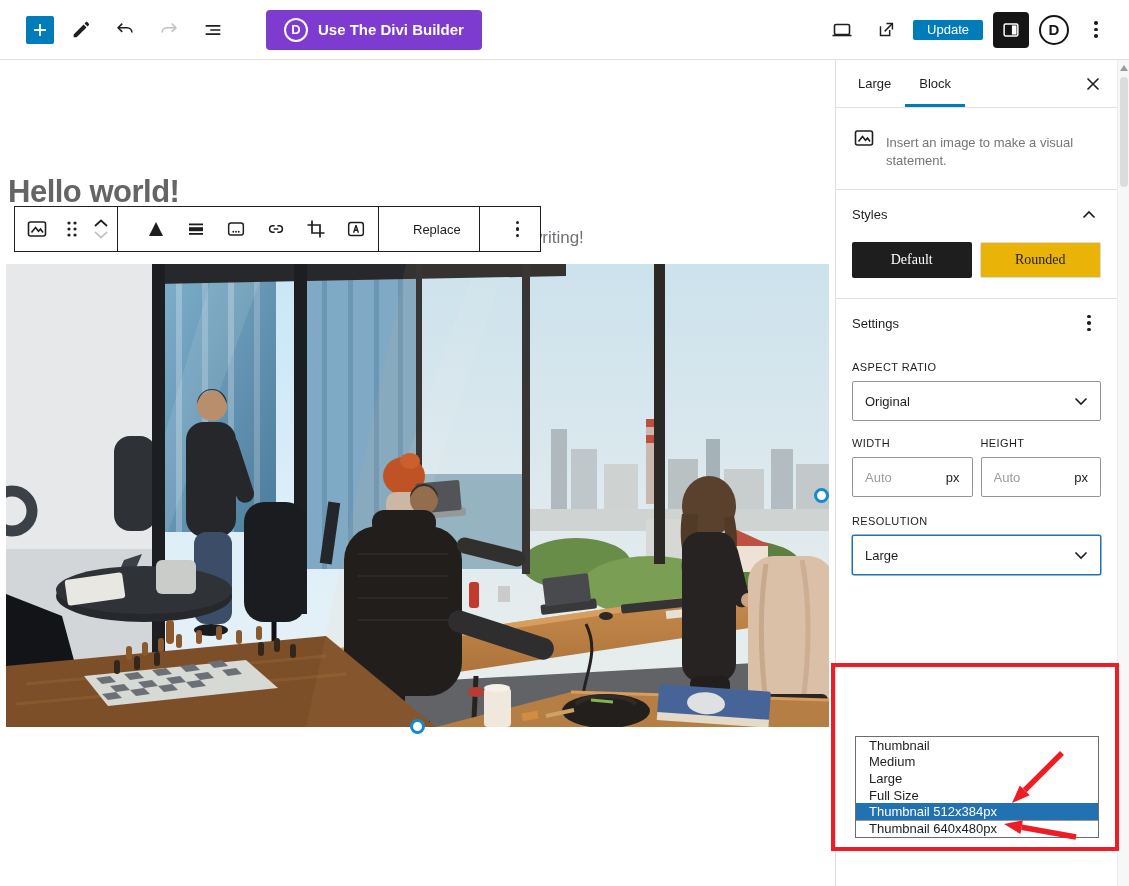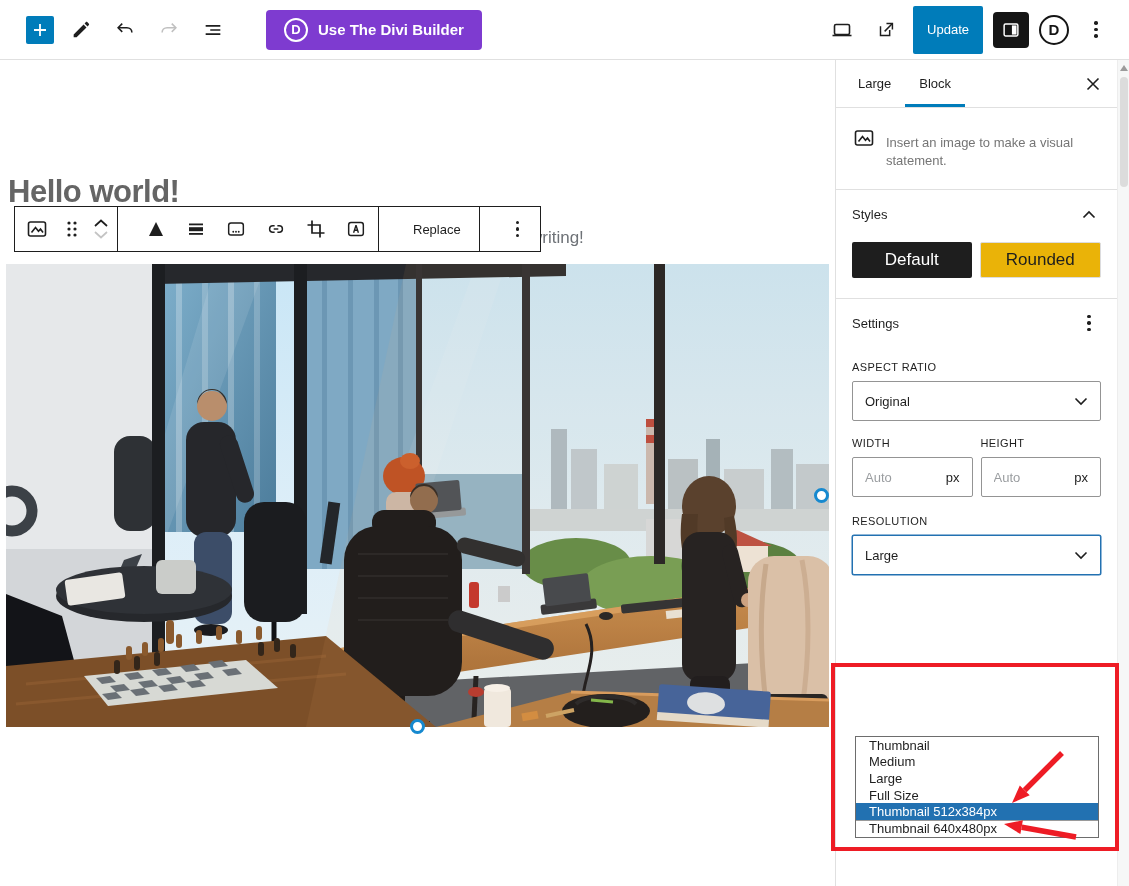--- a/index.html
+++ b/index.html
@@ -17,21 +17,21 @@
     justify-content:space-between;padding:0 16px 0 26px;z-index:30;}
   .tb-left,.tb-right{display:flex;align-items:center;gap:10px;}
   .icbtn{width:34px;height:34px;display:flex;align-items:center;justify-content:center;color:var(--dark);border-radius:2px;}
   .icbtn.disabled{color:#c0c0c0;}
   .inserter{width:28px;height:28px;background:var(--accent);color:#fff;border-radius:2px;
     display:flex;align-items:center;justify-content:center;}
   .divi-btn{margin-left:26px;background:var(--brand-purple);color:#fff;border-radius:4px;
     height:40px;display:flex;align-items:center;gap:10px;padding:0 18px;font-size:15px;font-weight:600;}
   .divi-circ{width:24px;height:24px;border:2px solid #fff;border-radius:50%;
     display:flex;align-items:center;justify-content:center;font-size:13px;font-weight:700;}
-  .update-btn{background:var(--accent);color:#fff;font-size:13px;height:48px;padding:2px 14px;border-radius:2px;}
+  .update-btn{background:var(--accent);color:#fff;font-size:13px;height:20px;padding:2px 14px;border-radius:2px;}
   .panel-toggle{width:36px;height:36px;background:#151515;border-radius:4px;color:#fff;
     display:flex;align-items:center;justify-content:center;}
   .divi-top{width:30px;height:30px;border:2.5px solid #151515;border-radius:50%;color:#151515;
     display:flex;align-items:center;justify-content:center;font-weight:700;font-size:15px;}
   .kebab{display:flex;flex-direction:column;gap:3px;align-items:center;justify-content:center;}
   .kebab i{width:3.5px;height:3.5px;border-radius:50%;background:currentColor;}
 
   
   .canvas{position:absolute;left:0;top:60px;width:835px;height:826px;background:#fff;}
   .post-title{position:absolute;left:8px;top:114px;font-size:31px;font-weight:800;
@@ -65,21 +65,21 @@
     display:flex;align-items:center;justify-content:center;}
   .block-card{display:grid;grid-template-columns:34px 1fr;padding:18px 16px 20px;column-gap:0;}
   .block-card .bc-icon{color:var(--dark);}
   .bc-title{font-size:13px;color:var(--dark);padding-top:2px;}
   .bc-desc{grid-column:2;font-size:13px;color:#757575;line-height:1.35;margin-top:8px;max-width:232px;}
   .divider{border-top:1px solid var(--border);}
   .panel-head{height:48px;display:flex;align-items:center;justify-content:space-between;
     padding:0 16px;font-size:13px;color:var(--dark);}
   .panel-head .ph-btn{color:var(--dark);width:24px;height:24px;display:flex;align-items:center;justify-content:center;}
   .style-row{display:flex;gap:8px;padding:4px 16px 20px;}
-  .style-btn{flex:1;height:36px;font-size:17px;border-radius:2px;display:flex;align-items:center;justify-content:center;}
+  .style-btn{flex:1;height:36px;font-size:14px;border-radius:2px;display:flex;align-items:center;justify-content:center;font-family:Liberation Serif, serif;}
   .style-btn.primary{background:#1e1e1e;color:#fff;}
   .style-btn.secondary{border:1px solid #dcdcde;color:var(--dark);background:#eab308;}
   .field{padding:0 16px;}
   .lab{font-size:11px;font-weight:500;color:var(--dark);text-transform:uppercase;
     letter-spacing:.4px;margin:10px 0 8px;}
   .alt-area{width:100%;height:70px;border:1px solid var(--field);border-radius:2px;resize:none;
     font-size:13px;padding:6px;position:relative;background:#fff;}
   .resize-corner{position:relative;height:0;}
   .resize-corner span{position:absolute;right:18px;top:-14px;width:10px;height:10px;
     background:repeating-linear-gradient(135deg,transparent 0 2px,#8a8a8a 2px 3.2px,transparent 3.2px 5px);}

